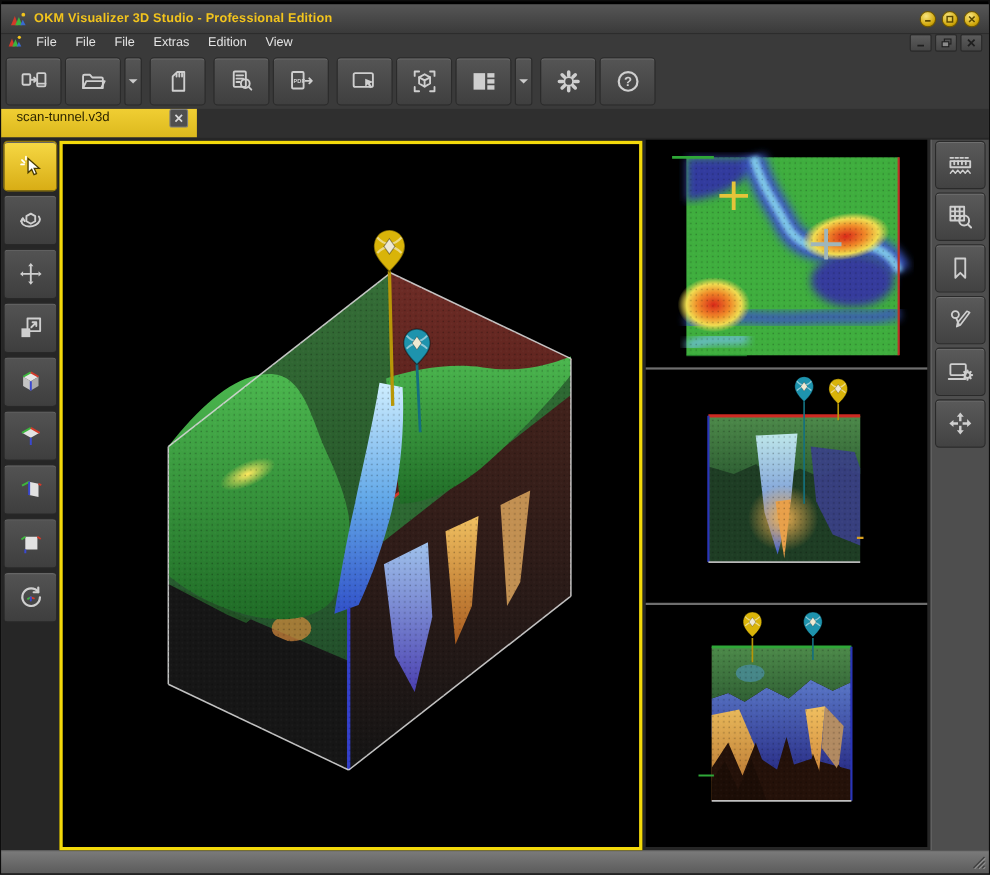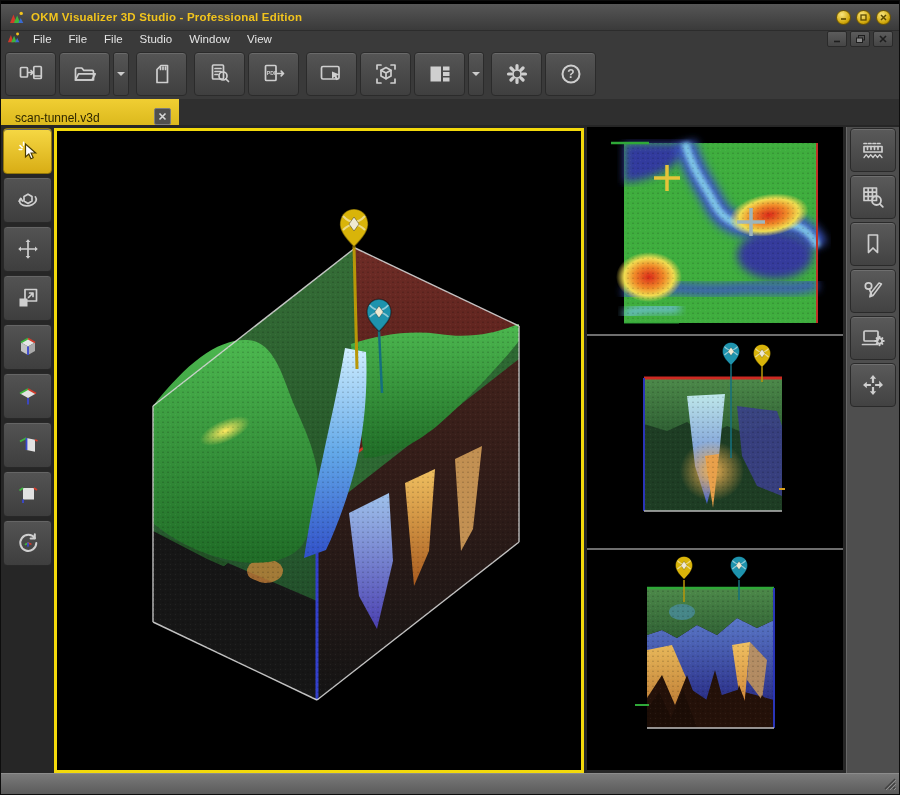--- a/index.html
+++ b/index.html
@@ -16,21 +16,21 @@
   .win-controls{margin-left:auto;display:flex;gap:3px;}
   .win-btn{width:18px;height:14px;background:linear-gradient(#5c5c5c,#454545);border:1px solid #2a2a2a;border-radius:2px;display:flex;align-items:center;justify-content:center;}
   
   .toolbar{height:48px;background:#3a3a3a;display:flex;align-items:center;padding:2px 4px;}
   .tgroup{display:flex;gap:3px;margin-right:7px;}
   .tool-btn{width:49px;height:42px;background:linear-gradient(#555,#3f3f3f);border:1px solid #2b2b2b;box-shadow:inset 0 1px 0 #6a6a6a;border-radius:4px;display:flex;align-items:center;justify-content:center;}
   .drop-btn{width:14px;height:42px;background:linear-gradient(#555,#3f3f3f);border:1px solid #2b2b2b;box-shadow:inset 0 1px 0 #6a6a6a;border-radius:3px;display:flex;align-items:center;justify-content:center;}
   .caret{width:0;height:0;border-left:4px solid transparent;border-right:4px solid transparent;border-top:4px solid #ccc;}
   
   .tabbar{height:27px;background:#2f2f2f;display:flex;align-items:flex-end;}
-  .tab{height:26px;background:linear-gradient(#f0ce33,#dcb91d);color:#2e2600;font-size:12px;display:flex;align-items:flex-end;padding:0 8px 0 14px;width:178px;box-sizing:border-box;}
+  .tab{height:26px;background:linear-gradient(#f0ce33,#dcb91d);color:#2e2600;font-size:12px;display:flex;align-items:flex-start;padding:0 8px 0 14px;width:178px;box-sizing:border-box;}
   .tab-label{flex:1;}
   .tab-close{width:15px;height:15px;background:#4f4f4f;border:1px solid #7d7d7d;border-radius:2px;display:flex;align-items:center;justify-content:center;}
   
   .workspace{flex:1;background:#262626;display:flex;padding-top:2px;position:relative;}
   .left-tools{width:54px;display:flex;flex-direction:column;align-items:center;gap:3px;padding-top:1px;}
   .side-btn{width:47px;height:44px;background:linear-gradient(#535353,#3e3e3e);border:1px solid #282828;box-shadow:inset 0 1px 0 #656565;border-radius:4px;display:flex;align-items:center;justify-content:center;flex:none;}
   .side-btn.active{background:linear-gradient(#f6d844,#d8ad15);border-color:#93780a;}
   .main-view{width:524px;height:639px;border:3px solid #f3d90b;background:#000;margin-top:1px;flex:none;}
   .right-col{width:256px;margin-left:3px;display:flex;flex-direction:column;height:645px;flex:none;}
   .sub-view{background:#000;position:relative;overflow:hidden;}
@@ -84,22 +84,22 @@
       <svg width="13" height="13" viewBox="0 0 15 15">
         <path d="M1 13L4.5 4.5l3 8.5z" fill="#d23a2a"></path>
         <path d="M4.8 13l3.4-7.5 3 7.5z" fill="#3db53d"></path>
         <path d="M9.4 13l2.3-5 2.6 5z" fill="#3a6ad0"></path>
         <circle cx="12.2" cy="3.4" r="1.7" fill="#f2c41d"></circle>
       </svg>
     </span>
     <span class="menu-item">File</span>
     <span class="menu-item">File</span>
     <span class="menu-item">File</span>
-    <span class="menu-item">Studio</span>
-    <span class="menu-item">Window</span>
+    <span class="menu-item">Extras</span>
+    <span class="menu-item">Edition</span>
     <span class="menu-item">View</span>
     <span class="win-controls">
       <span class="win-btn">
         <svg width="10" height="10" viewBox="0 0 10 10">
             <path d="M2 7.5h6" stroke="#1e1e1e" stroke-width="1.6"></path>
           </svg>
       </span>
       <span class="win-btn">
         <svg width="11" height="10" viewBox="0 0 11 10">
             <rect x="3.5" y="1.5" width="6" height="4.5" fill="none" stroke="#1e1e1e"></rect>

